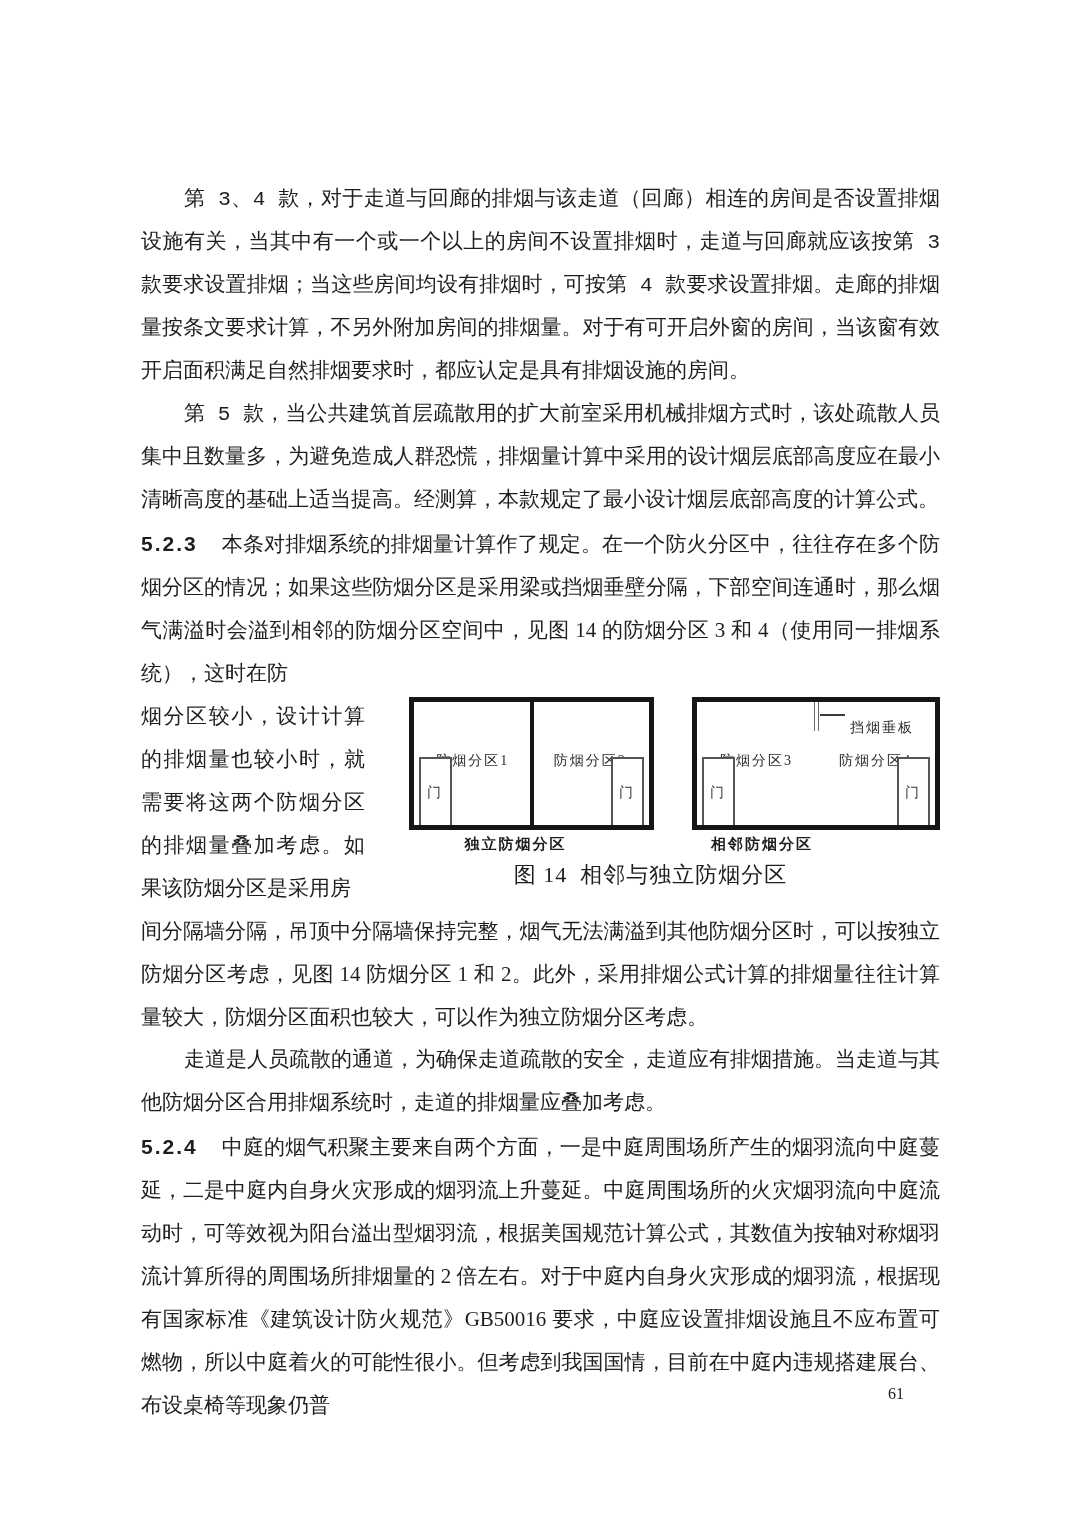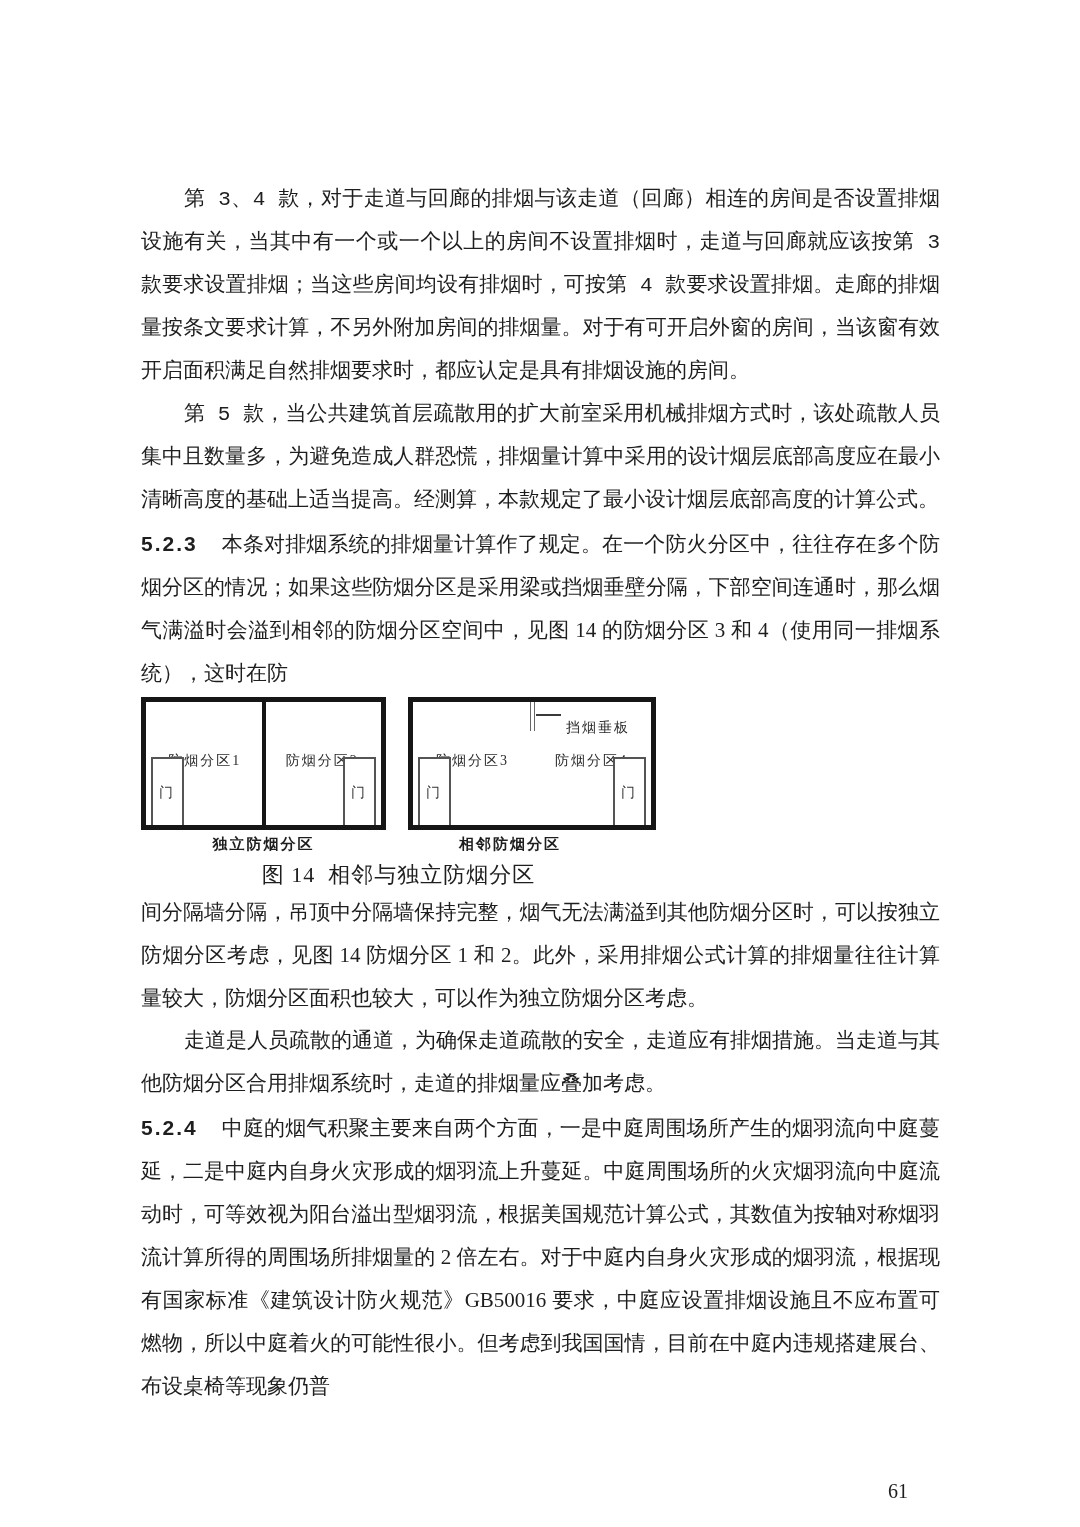--- a/index.html
+++ b/index.html
@@ -9,21 +9,21 @@
            text-align:justify;}
   .para{margin:0;}
   .indent{text-indent:43px;font-family:Liberation Mono, monospace;}
   .secnum{font-weight:bold;font-family:"Liberation Sans","DejaVu Sans",sans-serif;
           letter-spacing:2px;margin-right:24px;}
   
   .figrow{display:flex;align-items:flex-start;}
   .side{width:224px;margin-right:28px;text-align:justify;}
   .figure{width:547px;padding-top:2px;}
   .boxes{display:flex;gap:22px;}
-  .fbox{position:relative;height:123px;border:5px solid #161616;background:#fff;box-sizing:content-box;}
+  .fbox{position:relative;height:123px;border:5px solid #161616;background:#fff;box-sizing:content-box;margin-left:16px;}
   .fbox-left{width:235px;}
   .fbox-right{width:238px;}
   .divider{position:absolute;left:50%;top:0;bottom:0;width:4px;margin-left:-2px;background:#161616;}
   .zone{position:absolute;top:37px;font-size:14px;letter-spacing:2px;white-space:nowrap;color:#2a2a2a;}
   .zone.zl{left:0;width:50%;text-align:center;}
   .zone.zr{right:0;width:50%;text-align:center;}
   .door{position:absolute;bottom:0;width:29px;height:66px;border:2px solid #555;border-bottom:none;
         background:#fff;display:flex;align-items:center;}
   .door span{font-size:14px;color:#333;padding-left:6px;}
   .door.dl{left:5px;}
@@ -31,35 +31,36 @@
   .baffle{position:absolute;left:117px;top:0;width:3px;height:29px;border-left:1px solid #666;
           border-right:1px solid #666;background:#fff;}
   .leader{position:absolute;left:123px;top:12px;width:25px;height:2px;background:#3a3a3a;}
   .baffle-label{position:absolute;left:153px;top:4px;font-size:14px;letter-spacing:2px;color:#2a2a2a;}
   .subcaps{display:flex;margin-top:3px;}
   .subcap{font-size:15px;font-weight:bold;letter-spacing:2px;text-align:center;line-height:22px;}
   .subcap.scl{width:245px;}
   .subcap.scr{width:248px;}
   .figcap{width:515px;text-align:center;font-size:22px;line-height:32px;margin-top:4px;
           letter-spacing:1px;white-space:pre;}
-  .pagenum{position:absolute;left:888px;top:1480px;font-size:20px;color:#1e1e1e;}
+  .pagenum{position:absolute;left:888px;top:1385px;font-size:16px;color:#1e1e1e;}
 </style>
 </head>
 <body>
 
 <div class="page">
   <div class="content">
 
     <p class="para indent">第 3、4 款，对于走道与回廊的排烟与该走道（回廊）相连的房间是否设置排烟设施有关，当其中有一个或一个以上的房间不设置排烟时，走道与回廊就应该按第 3 款要求设置排烟；当这些房间均设有排烟时，可按第 4 款要求设置排烟。走廊的排烟量按条文要求计算，不另外附加房间的排烟量。对于有可开启外窗的房间，当该窗有效开启面积满足自然排烟要求时，都应认定是具有排烟设施的房间。</p>
 
     <p class="para indent">第 5 款，当公共建筑首层疏散用的扩大前室采用机械排烟方式时，该处疏散人员集中且数量多，为避免造成人群恐慌，排烟量计算中采用的设计烟层底部高度应在最小清晰高度的基础上适当提高。经测算，本款规定了最小设计烟层底部高度的计算公式。</p>
 
     <p class="para"><span class="secnum">5.2.3</span><span>本条对排烟系统的排烟量计算作了规定。在一个防火分区中，往往存在多个防烟分区的情况；如果这些防烟分区是采用梁或挡烟垂壁分隔，下部空间连通时，那么烟气满溢时会溢到相邻的防烟分区空间中，见图 14 的防烟分区 3 和 4（使用同一排烟系统），这时在防</span></p>
 
     <div class="figrow">
+      <div class="side">烟分区较小，设计计算的排烟量也较小时，就需要将这两个防烟分区的排烟量叠加考虑。如果该防烟分区是采用房</div>
 
       <div class="figure">
         <div class="boxes">
 
           <div class="fbox fbox-left">
             <div class="divider"></div>
             <span class="zone zl">防烟分区1</span>
             <span class="zone zr">防烟分区2</span>
             <div class="door dl">
                 <span>门</span>

